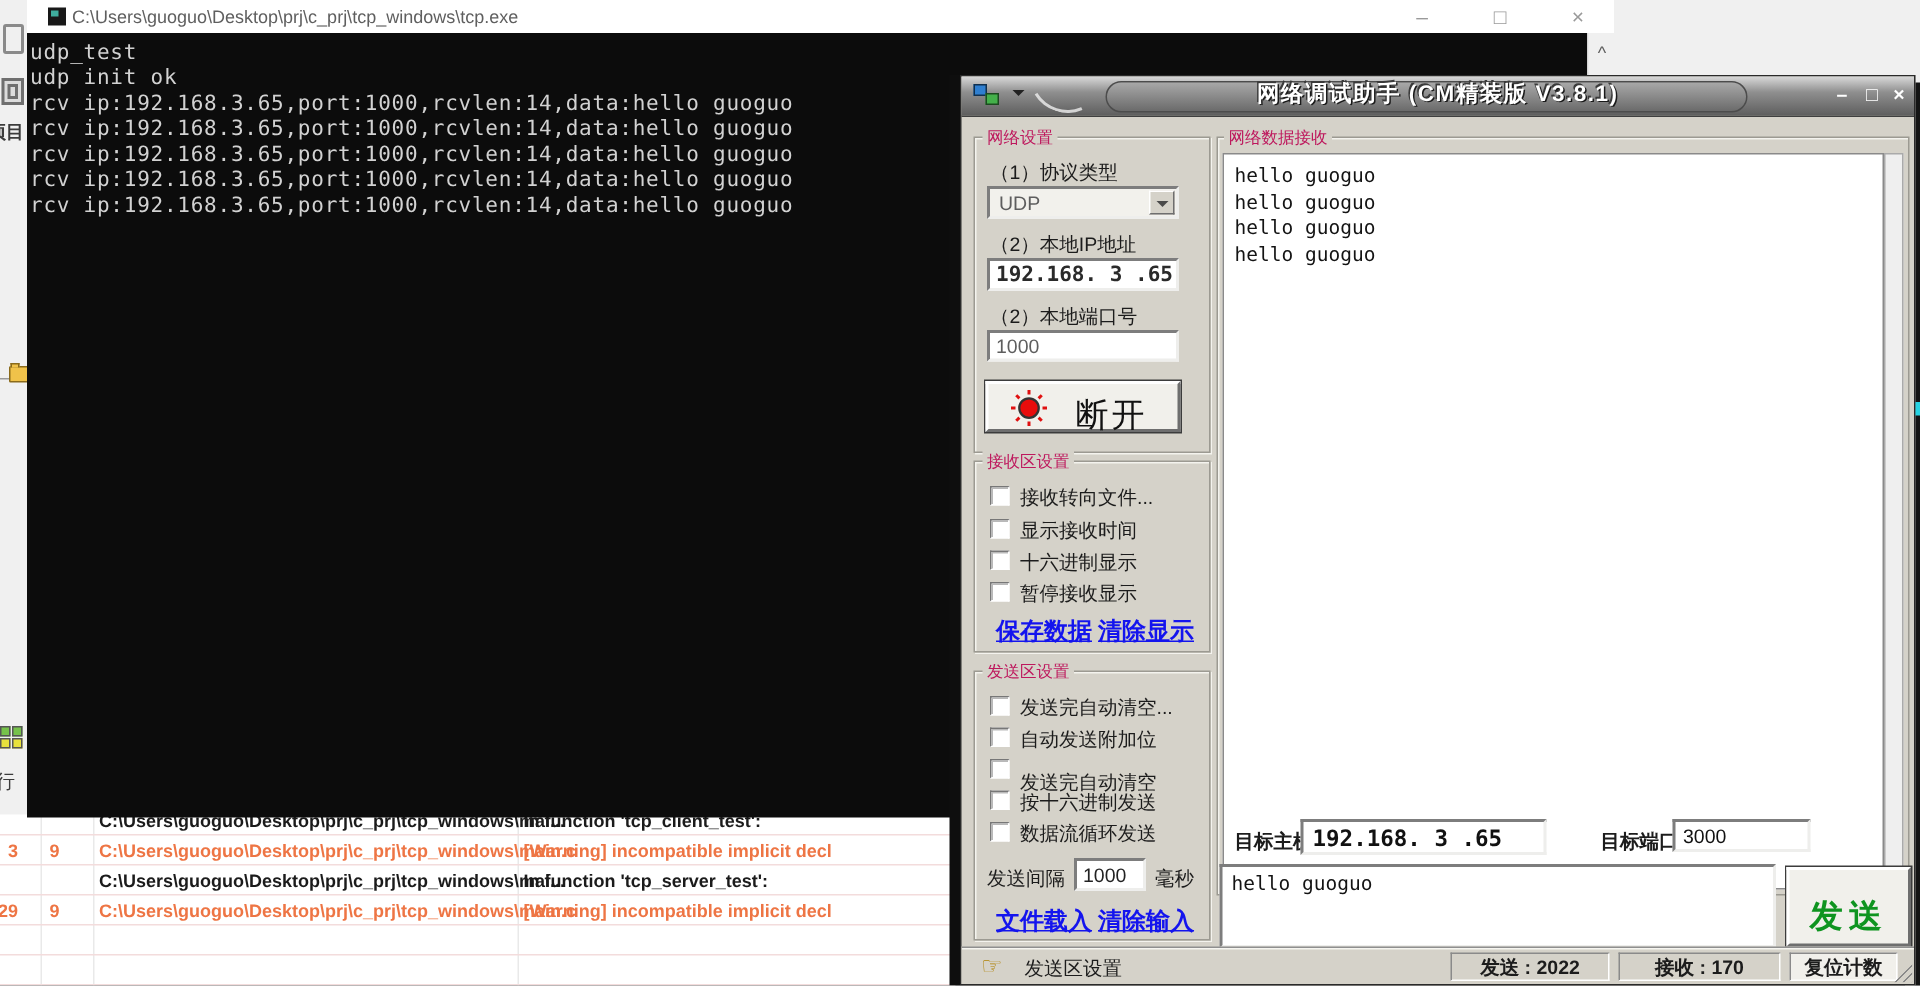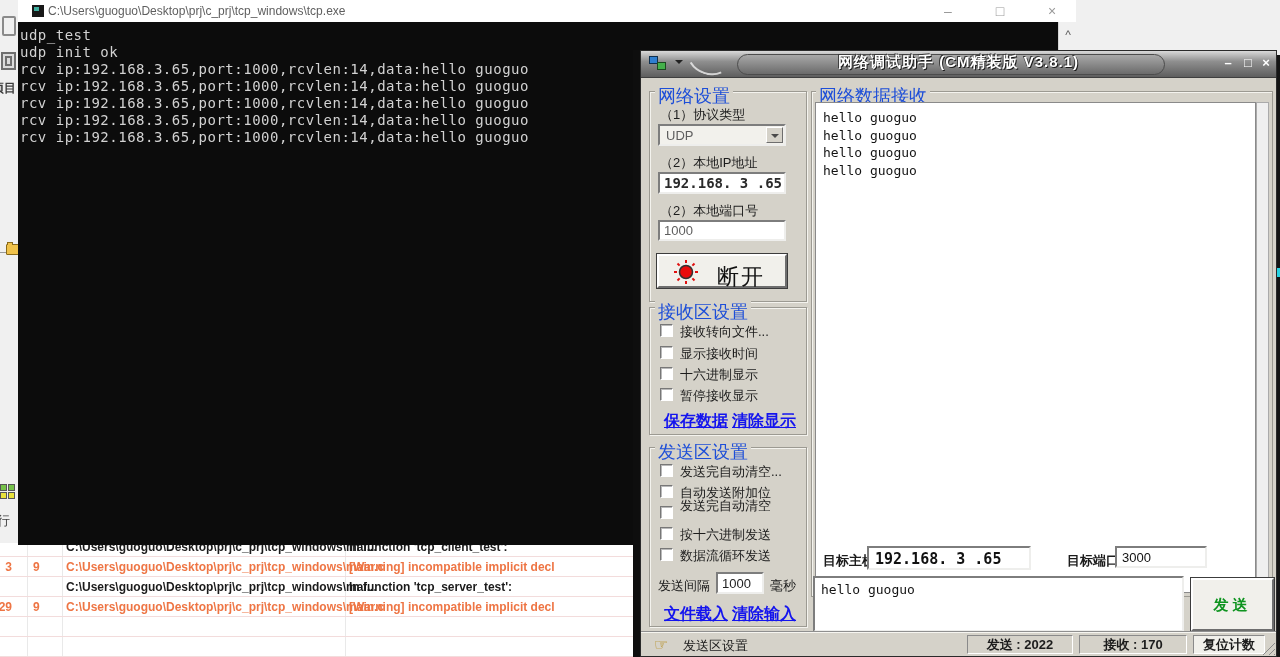--- a/index.html
+++ b/index.html
@@ -48,21 +48,21 @@
                    text-shadow:1px 1px 0 #1a1a1a, -1px -1px 0 #3a3a3a; }
   .nw-swoosh { position:absolute; width:46px; height:40px; border:2px solid #e8e8e8; border-radius:50%;
                border-color:transparent transparent #efefef transparent; transform:rotate(18deg); opacity:.8; }
   .nw-ctl { position:absolute; top:4px; color:#ffffff; font-size:13px; font-weight:bold; width:18px; text-align:center; }
   .net-icon { position:absolute; left:8px; top:5px; width:20px; height:16px; }
   .net-icon .m1 { position:absolute; left:0; top:0; width:9px; height:8px; background:#2f7fd0; border:1px solid #10304f; }
   .net-icon .m2 { position:absolute; left:8px; top:6px; width:9px; height:8px; background:#44b04a; border:1px solid #1c4a20; }
   .nw-dd-arrow { position:absolute; left:34px; top:9px; width:0; height:0; border:4px solid transparent; border-top-color:#222; }
 
   .grp { position:absolute; border:1px solid #9c9a92; box-shadow:inset 1px 1px 0 #f4f3ee, 1px 1px 0 #f4f3ee; }
-  .grp-legend { position:absolute; top:-8px; left:5px; background:#d5d2c9; padding:0 3px; font-size:18px; color:#1d4ed8; white-space:nowrap; }
+  .grp-legend { position:absolute; top:-8px; left:5px; background:#d5d2c9; padding:0 3px; font-size:11px; color:#be185d; white-space:nowrap; }
   .lbl { position:absolute; font-size:13px; color:#1c1c1c; white-space:nowrap; }
   .fld { position:absolute; background:#ffffff; border:2px solid; border-color:#7d7d7d #eeeeec #eeeeec #7d7d7d; overflow:hidden; white-space:nowrap; }
   .combo-txt { position:absolute; left:6px; top:2px; font-size:13px; color:#5e5e5e; }
   .combo-btn { position:absolute; right:1px; top:1px; bottom:1px; width:17px; background:#d5d2c9;
                border:1px solid; border-color:#fff #6e6e6e #6e6e6e #fff; }
   .combo-btn b { position:absolute; left:4px; top:6px; width:0; height:0; border:4px solid transparent; border-top-color:#4a4a4a; }
   .btn { background:#f1f0eb; border:2px solid; border-color:#ffffff #6e6e6e #6e6e6e #ffffff; box-shadow:0 0 0 1px #3c3c3c; }
   .cb { position:absolute; width:13px; height:13px; background:#fff; border:1px solid; border-color:#777 #fff #fff #777; box-shadow:inset 1px 1px 0 #b9b9b9; }
   .cb-lbl { position:absolute; font-size:13px; color:#1c1c1c; white-space:nowrap; }
   .lnk { position:absolute; font-size:16px; color:#1414ee; text-decoration:underline; font-weight:bold; white-space:nowrap; cursor:pointer; }
@@ -70,21 +70,21 @@
   .recv-box { position:absolute; left:170px; top:40px; width:462px; height:506px; border:1px solid #9c9a92; box-shadow:inset 1px 1px 0 #f4f3ee; }
   .recv-white { position:absolute; left:3px; top:10px; right:16px; bottom:3px; background:#ffffff; border:1px solid #8a8a8a; overflow:hidden;
                 font-family:"DejaVu Sans Mono", monospace; font-size:13px; color:#141414; line-height:17.5px; padding:6px 0 0 7px; white-space:pre; }
   .recv-scroll { position:absolute; right:3px; top:10px; width:13px; bottom:3px; background:#efefef; border:1px solid #aaa; }
 
   .status-bar { position:absolute; left:0; bottom:0; width:100%; height:25px; background:#d5d2c9; border-top:1px solid #8f8f8f; box-shadow:inset 0 1px 0 #f6f5f0; }
   .status-cell { position:absolute; top:3px; height:19px; border:1px solid; border-color:#8a8a8a #fff #fff #8a8a8a; font-size:13px; color:#1c1c1c; text-align:center; line-height:17px; white-space:nowrap; }
   .grip { position:absolute; right:1px; bottom:1px; width:14px; height:14px;
           background:repeating-linear-gradient(135deg, transparent 0 3px, #8a8a8a 3px 4px); clip-path:polygon(100% 0, 100% 100%, 0 100%); }
 
-  .send-btn-label { color:#0f9420; font-weight:bold; font-size:15px; letter-spacing:4px; }
+  .send-btn-label { color:#0f9420; font-weight:bold; font-size:22px; letter-spacing:4px; }
 
   .dark-strip { left:1277px; top:55px; width:3px; height:602px; background:#141414; }
   .cyan-dot { left:1277px; top:268px; width:3px; height:9px; background:#27d3e2; }
 </style>
 </head>
 <body>
 
 <div class="abs" style="left:0;top:0;width:1280px;height:657px;background:#f0f0f0;">
 
   <div class="abs ide-strip-icon" style="left:2px;top:16px;width:14px;height:20px;border-radius:2px;"></div>
@@ -212,21 +212,21 @@
     <span class="lnk" style="left:82px;top:103px;">清除显示</span>
   </div>
 
   <div class="grp" style="left:8px;top:396px;width:158px;height:180px;">
     <div class="grp-legend">发送区设置</div>
     <span class="cb" style="left:10px;top:16px;"></span>
     <span class="cb-lbl" style="left:30px;top:15px;">发送完自动清空...</span>
     <span class="cb" style="left:10px;top:37px;"></span>
     <span class="cb-lbl" style="left:30px;top:36px;">自动发送附加位</span>
     <span class="cb" style="left:10px;top:58px;"></span>
-    <span class="cb-lbl" style="left:30px;top:49px;">发送完自动清空</span>
+    <span class="cb-lbl" style="left:30px;top:65px;">发送完自动清空</span>
     <span class="cb" style="left:10px;top:79px;"></span>
     <span class="cb-lbl" style="left:30px;top:78px;">按十六进制发送</span>
     <span class="cb" style="left:10px;top:100px;"></span>
     <span class="cb-lbl" style="left:30px;top:99px;">数据流循环发送</span>
     <div class="lbl" style="left:8px;top:129px;">发送间隔</div>
     <div class="fld" style="left:66px;top:124px;width:48px;height:22px;font-size:13px;color:#222;padding:2px 0 0 4px;">1000</div>
     <div class="lbl" style="left:120px;top:129px;">毫秒</div>
     <span class="lnk" style="left:14px;top:156px;">文件载入</span>
     <span class="lnk" style="left:82px;top:156px;text-align:center;">清除输入</span>
   </div>

